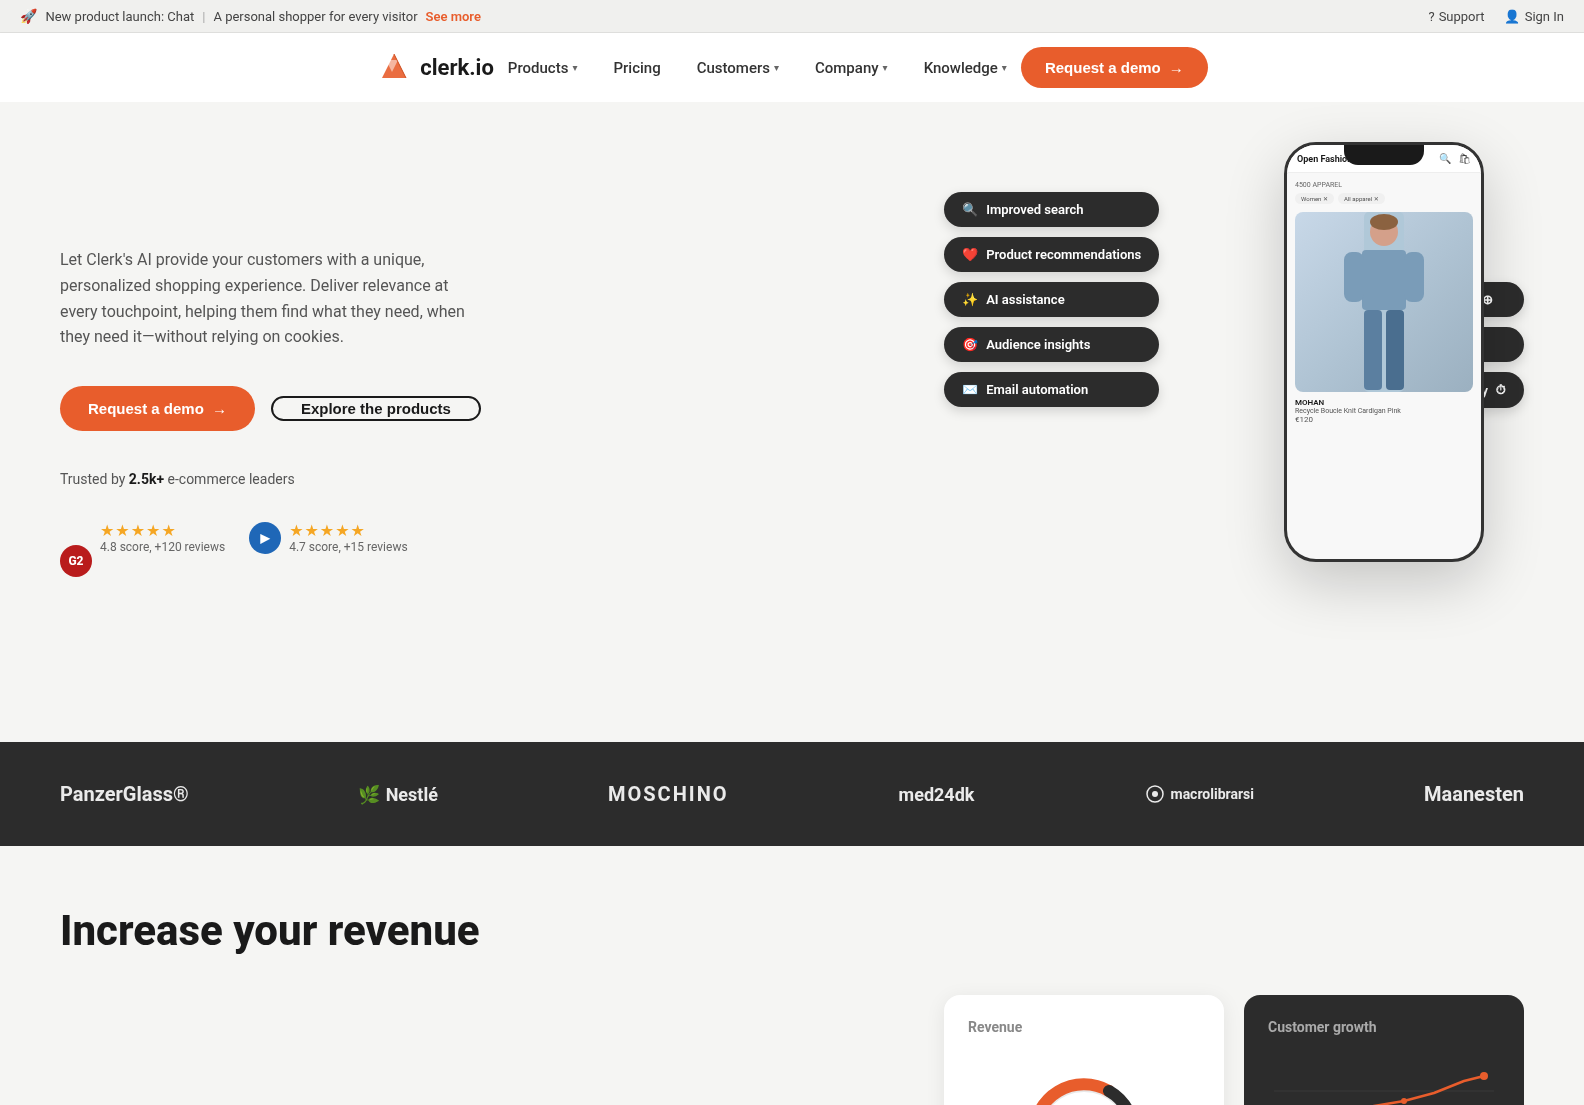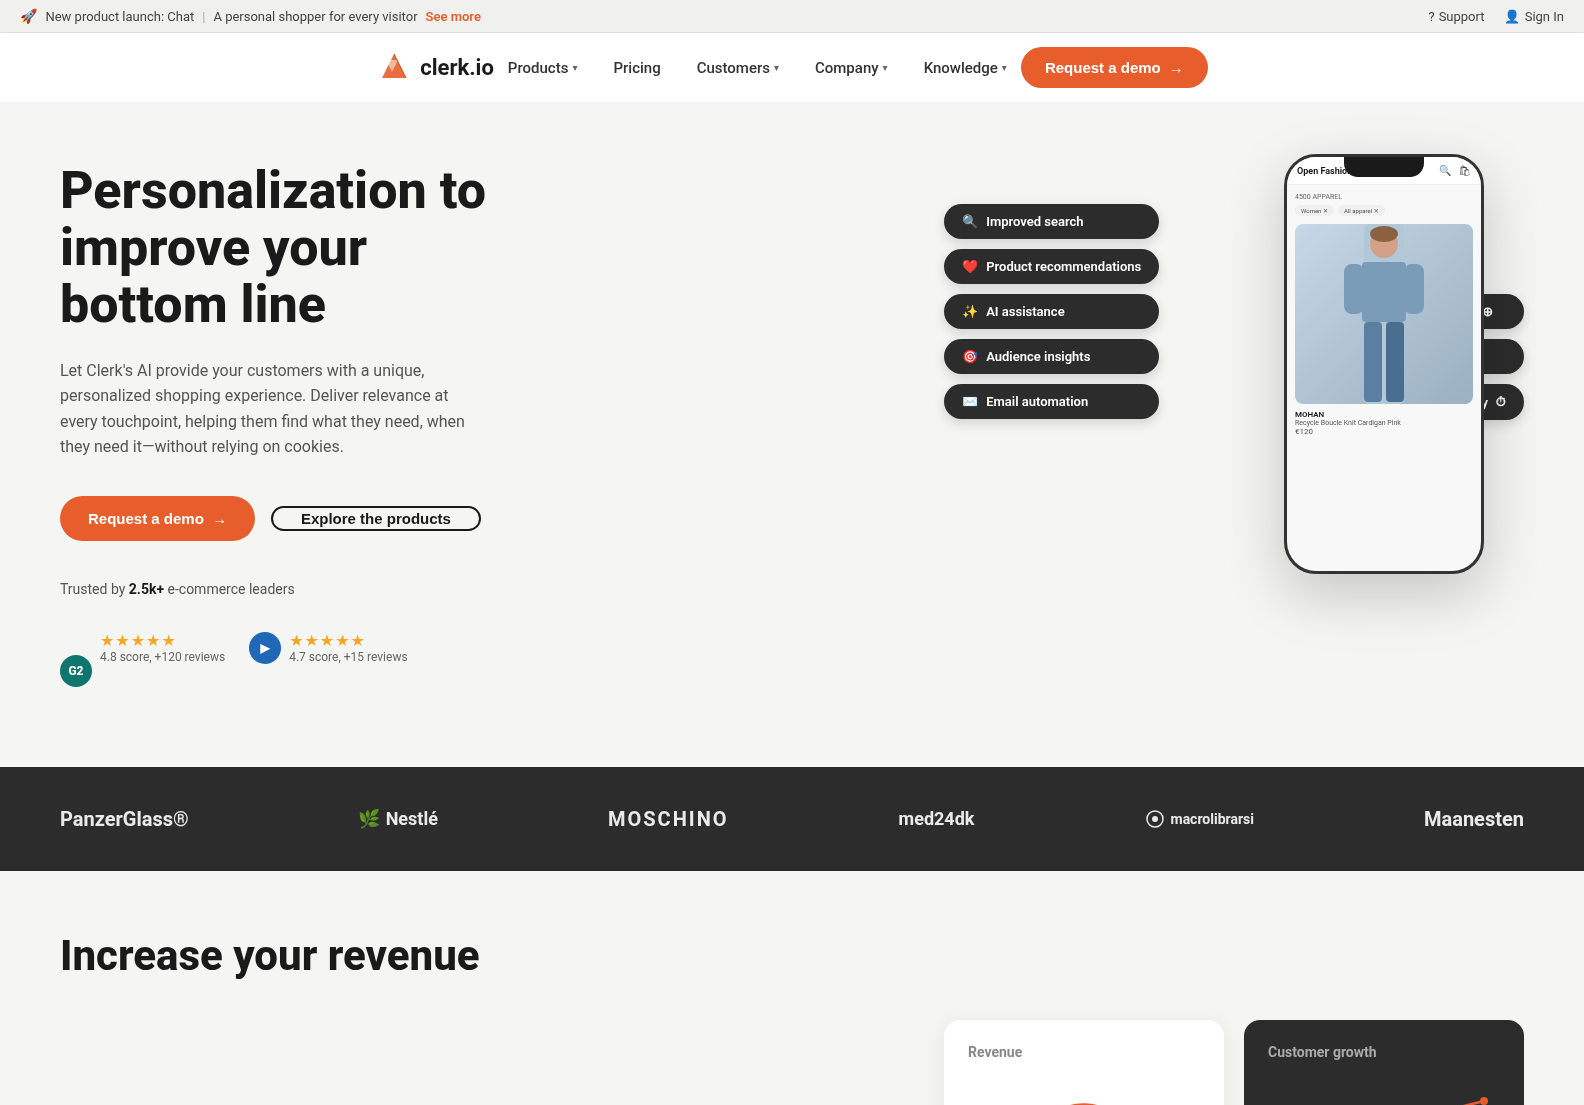--- a/index.html
+++ b/index.html
@@ -88,21 +88,21 @@
       font-size: 15px;
       border: 2px solid #1a1a1a;
       cursor: pointer;
     }
     .trust-section { }
     .trust-label { font-size: 14px; color: #555; margin-bottom: 12px; }
     .trust-label strong { color: #1a1a1a; }
     .reviews-row { display: flex; align-items: center; gap: 24px; }
     .review-item { display: flex; align-items: center; gap: 8px; }
     .review-badge { width: 32px; height: 32px; border-radius: 50%; display: flex; align-items: center; justify-content: center; font-size: 12px; font-weight: 800; }
-    .g2-badge { background: #0f766e; color: white; margin-top: 46px; }
+    .g2-badge { background: #b91c1c; color: white; margin-top: 46px; }
     .capterra-badge { background: #1f67b7; color: white; }
     .stars { color: #f5a623; font-size: 16px; letter-spacing: 1px; }
     .review-text { font-size: 12px; color: #666; }
 
     
     .hero-right { position: relative; width: 580px; height: 500px; flex-shrink: 0; }
     .phone-mockup {
       position: absolute;
       right: 40px;
       top: -20px;
@@ -305,21 +305,20 @@
     </a>
   </div>
   <button class="nav-cta">
     <span>Request a demo</span>
     <span>→</span>
   </button>
 </nav>
 
 <section class="hero">
   <div class="hero-left">
-    <h1 class="hero-title">Personalization to improve your bottom line</h1>
     <p class="hero-description">Let Clerk's AI provide your customers with a unique, personalized shopping experience. Deliver relevance at every touchpoint, helping them find what they need, when they need it—without relying on cookies.</p>
     <div class="hero-buttons">
       <button class="btn-primary">
         <span>Request a demo</span>
         <span>→</span>
       </button>
       <button class="btn-secondary">
         <span>Explore the products</span>
       </button>
     </div>

